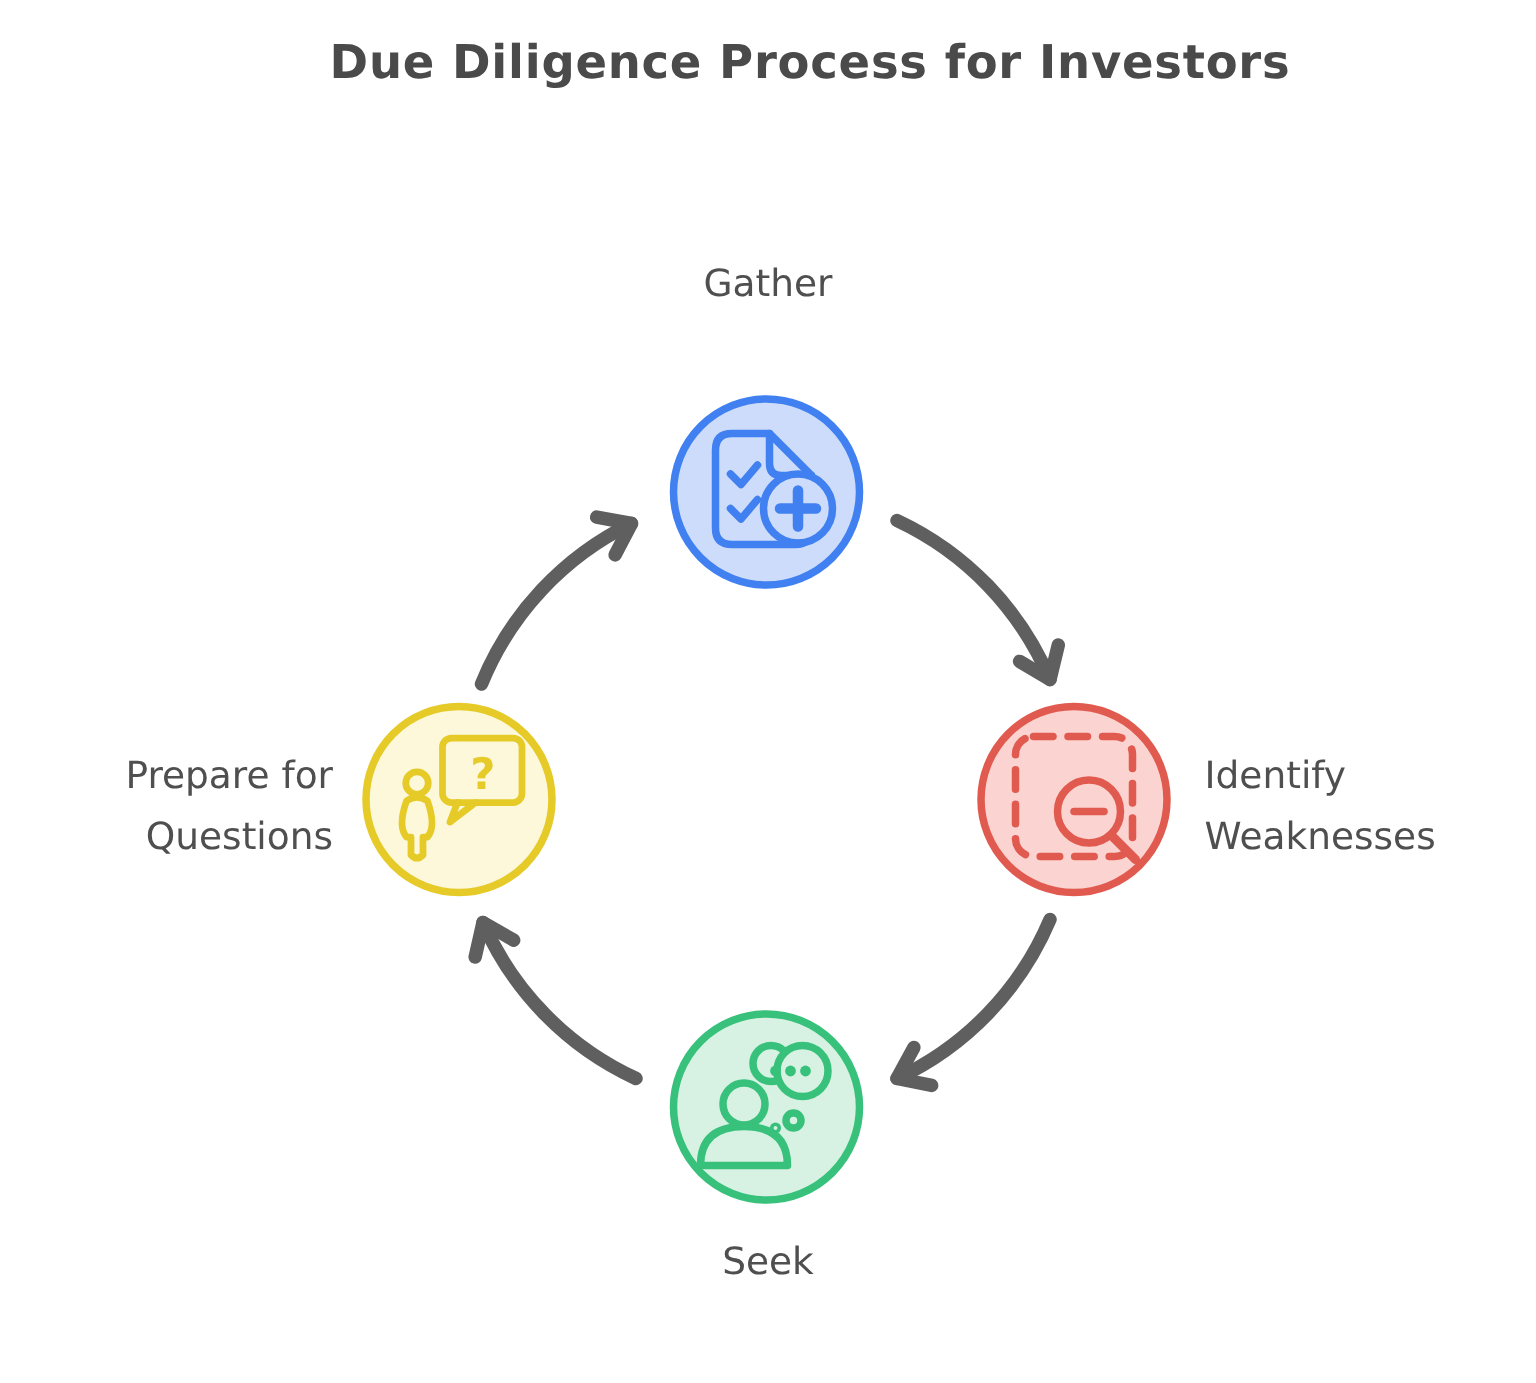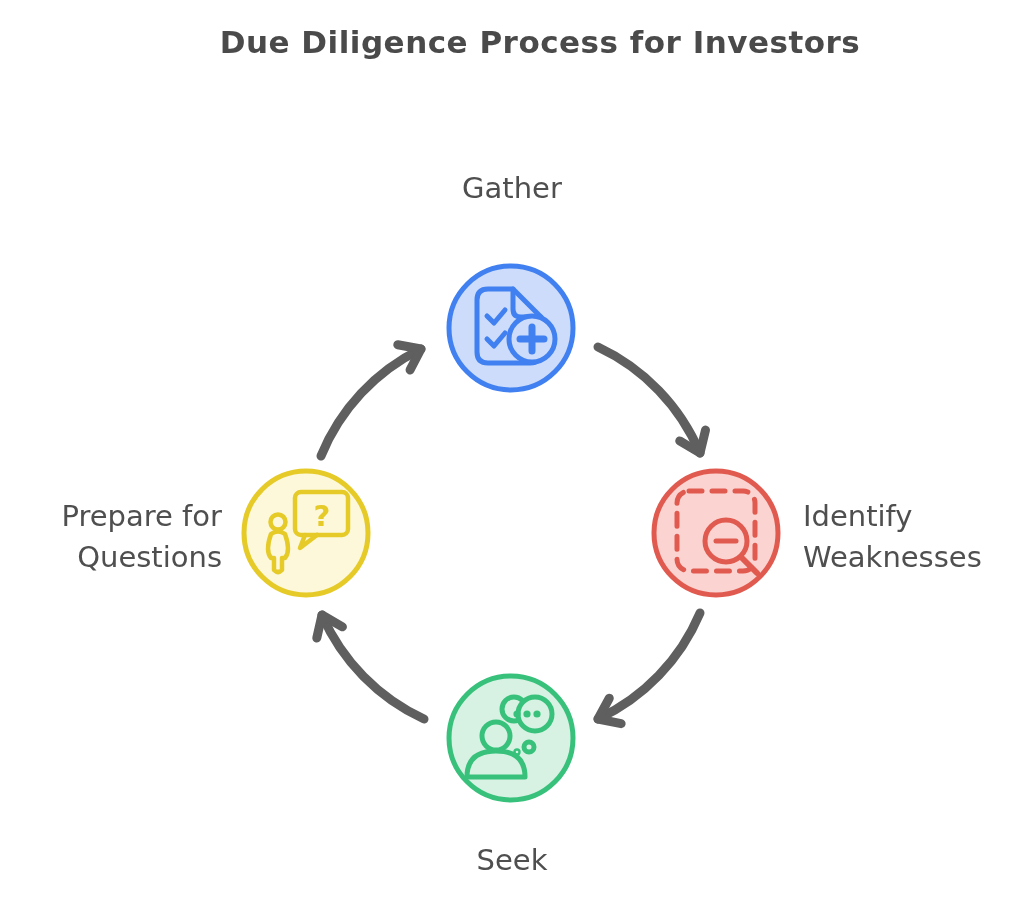--- a/index.html
+++ b/index.html
@@ -27,30 +27,30 @@
     width: 100%;
     text-align: center;
     font-size: 31px;
     font-weight: 700;
     letter-spacing: 0.5px;
     color: #4a4a4a;
     padding-left: 28px;
   }
   .node-label {
     position: absolute;
-    font-size: 29px;
+    font-size: 25px;
     font-weight: 400;
     color: #4f4f4f;
     line-height: 41px;
     white-space: nowrap;
   }
   .label-gather   { top: 168px; left: 0; width: 1024px; text-align: center; }
   .label-identify { top: 496px; left: 803px; text-align: left; }
   .label-prepare  { top: 496px; right: 802px; text-align: right; }
-  .label-seek     { top: 820px; left: 0; width: 1024px; text-align: center; margin-top: 20px; }
+  .label-seek     { top: 820px; left: 0; width: 1024px; text-align: center; }
 </style>
 </head>
 <body>
 
 <div id="canvas">
 
   <svg id="diagram-svg" width="1024" height="922" viewBox="0 0 1024 922">
 
     <defs>
       <marker id="ah" markerUnits="userSpaceOnUse" markerWidth="40" markerHeight="40" viewBox="0 0 40 40" refX="29" refY="20" orient="auto">

